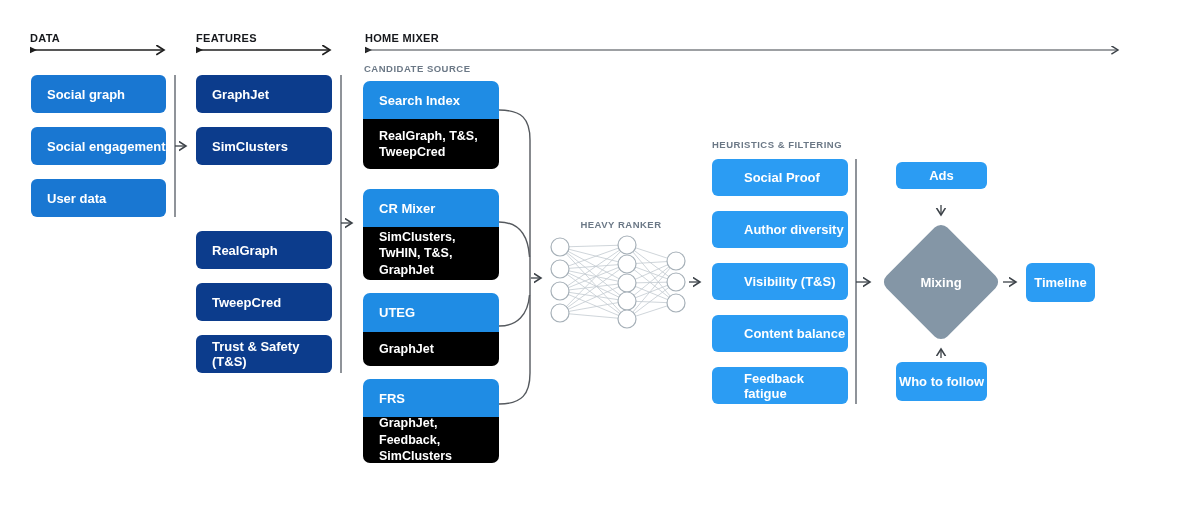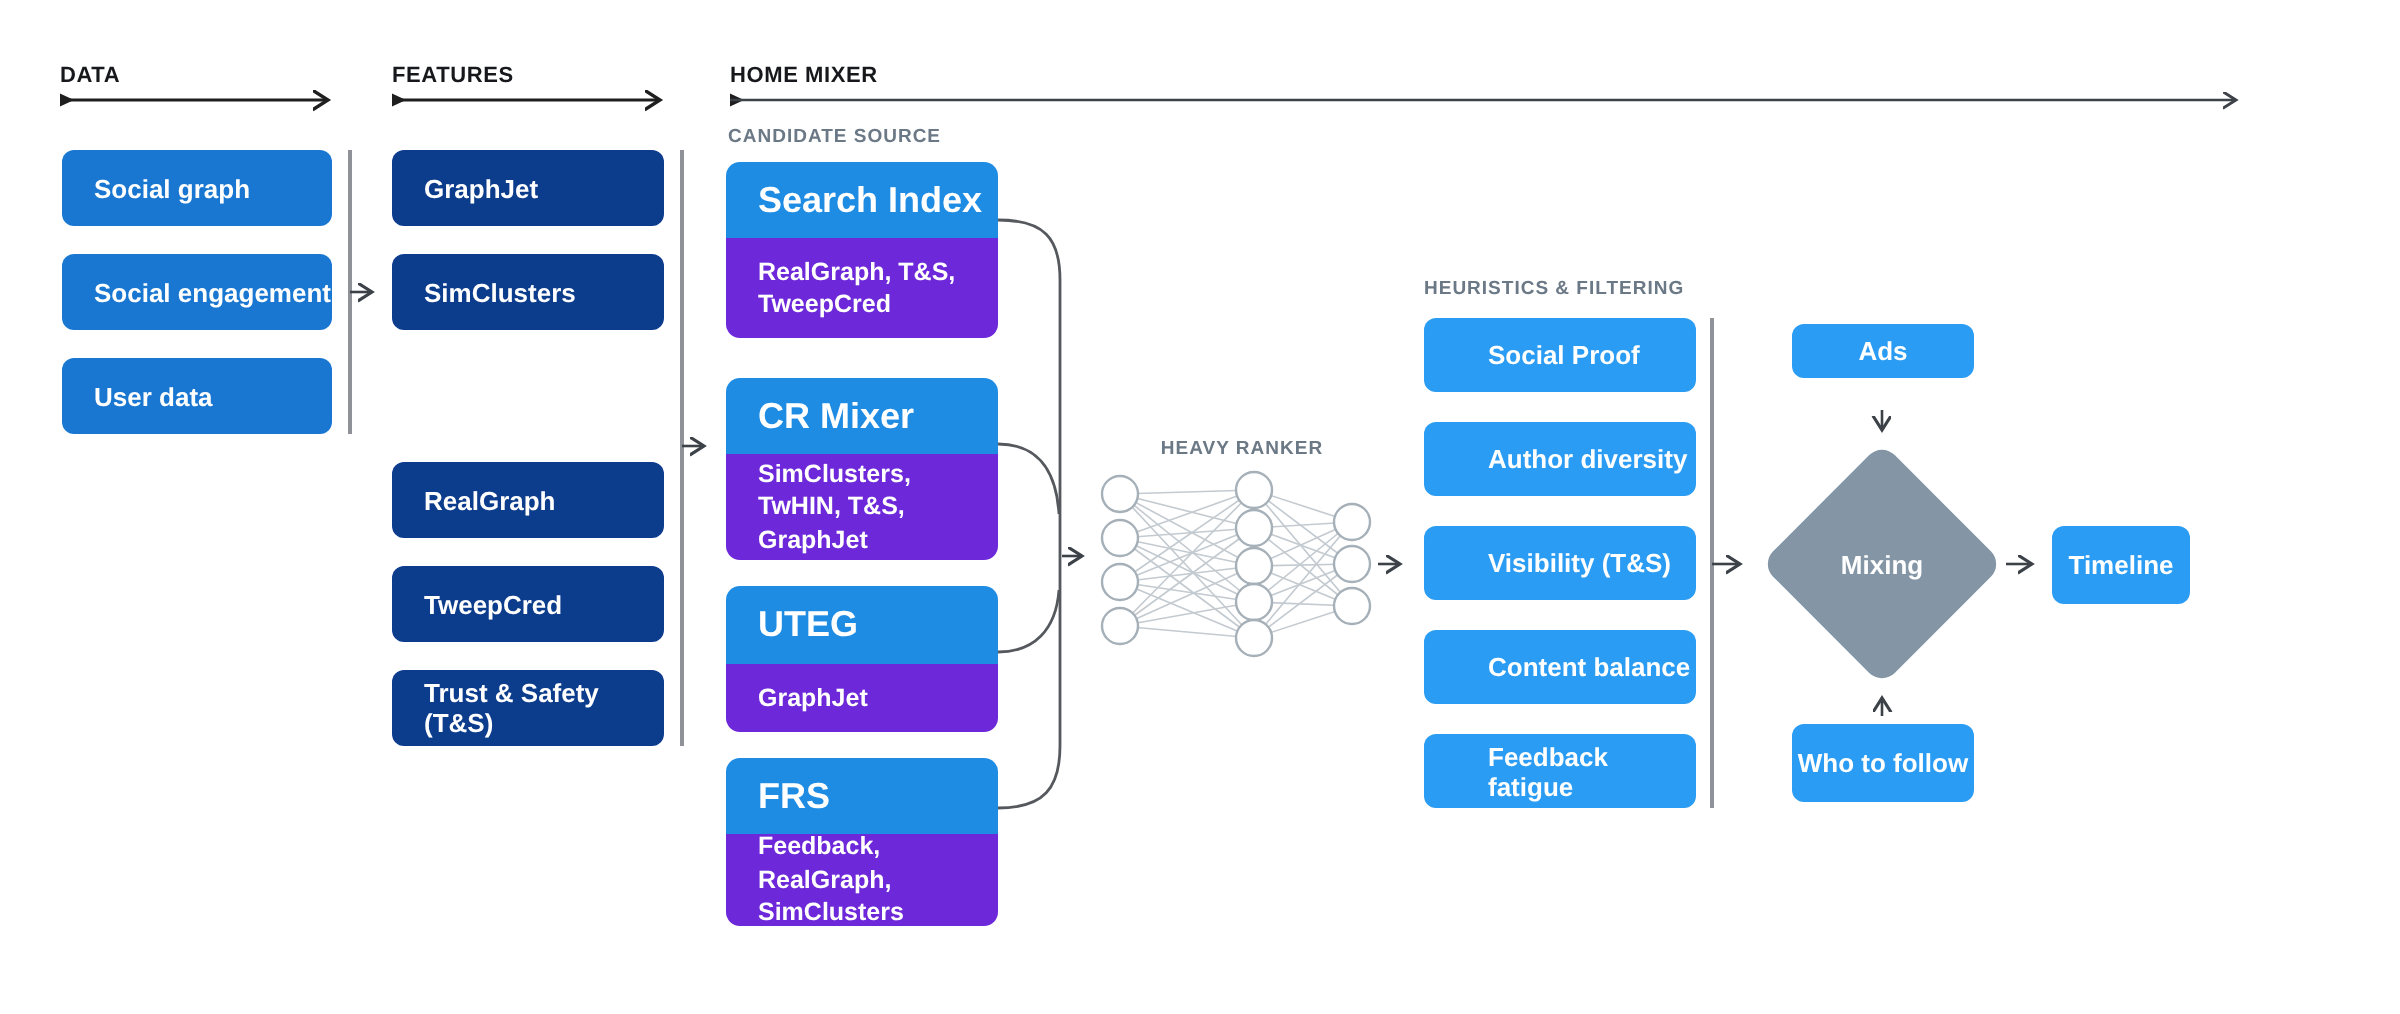--- a/index.html
+++ b/index.html
@@ -23,24 +23,24 @@
   .feat-box{left:196px;width:136px;height:38px;background:#0c3c8c;}
   .heur-box{left:712px;width:136px;height:37px;background:#2b9cf3;padding-left:32px;}
   .mini-box{
     position:absolute;border-radius:6px;background:#2b9cf3;color:#fff;
     font-size:13px;font-weight:600;display:flex;align-items:center;justify-content:center;
     box-sizing:border-box;text-align:center;
   }
   .cs{position:absolute;left:363px;width:136px;border-radius:7px;overflow:hidden;}
   .cs-h{
     background:#1f8ce4;color:#fff;display:flex;align-items:center;
-    padding-left:16px;font-size:18px;font-weight:600;box-sizing:border-box;
+    padding-left:16px;font-size:13px;font-weight:600;box-sizing:border-box;
   }
   .cs-b{
-    background:#6d28d9;color:#fff;display:flex;align-items:center;
+    background:#000000;color:#fff;display:flex;align-items:center;
     padding:4px 12px 4px 16px;font-size:12.5px;font-weight:600;line-height:1.32;box-sizing:border-box;
   }
   .vline{position:absolute;width:1.5px;background:#8f9399;}
   .diamond{
     position:absolute;left:898px;top:239px;width:86px;height:86px;background:#8496a6;
     transform:rotate(45deg);border-radius:9px;
   }
   .diamond-label{
     position:absolute;left:898px;top:239px;width:86px;height:86px;
     display:flex;align-items:center;justify-content:center;
@@ -78,21 +78,21 @@
   <div class="cs" style="top:189px">
     <div class="cs-h" style="height:38px">CR Mixer</div>
     <div class="cs-b" style="height:53px">SimClusters, TwHIN, T&amp;S, GraphJet</div>
   </div>
   <div class="cs" style="top:293px">
     <div class="cs-h" style="height:39px">UTEG</div>
     <div class="cs-b" style="height:34px">GraphJet</div>
   </div>
   <div class="cs" style="top:379px">
     <div class="cs-h" style="height:38px">FRS</div>
-    <div class="cs-b" style="height:46px">Feedback, RealGraph, SimClusters</div>
+    <div class="cs-b" style="height:46px">GraphJet, Feedback, SimClusters</div>
   </div>
 
   <div class="box heur-box" style="top:159px">Social Proof</div>
   <div class="box heur-box" style="top:211px">Author diversity</div>
   <div class="box heur-box" style="top:263px">Visibility (T&amp;S)</div>
   <div class="box heur-box" style="top:315px">Content balance</div>
   <div class="box heur-box" style="top:367px">Feedback fatigue</div>
 
   <div class="mini-box" style="left:896px;top:162px;width:91px;height:27px">Ads</div>
   <div class="diamond"></div>

